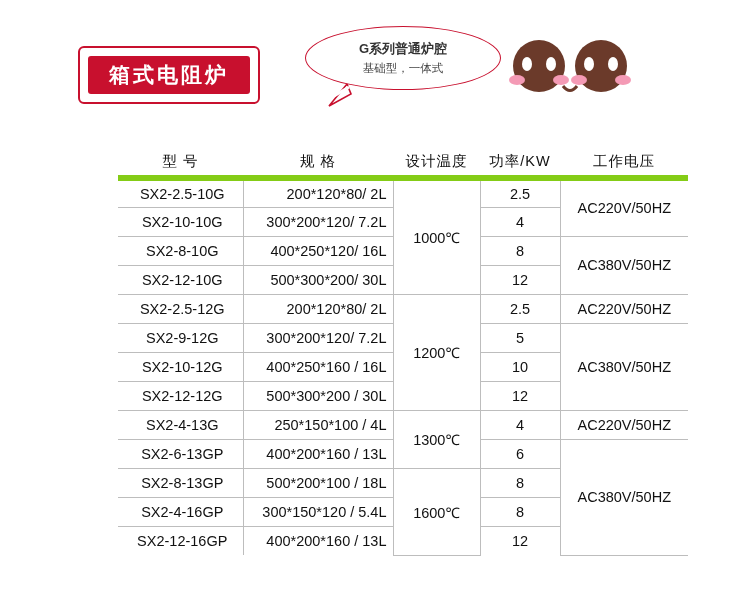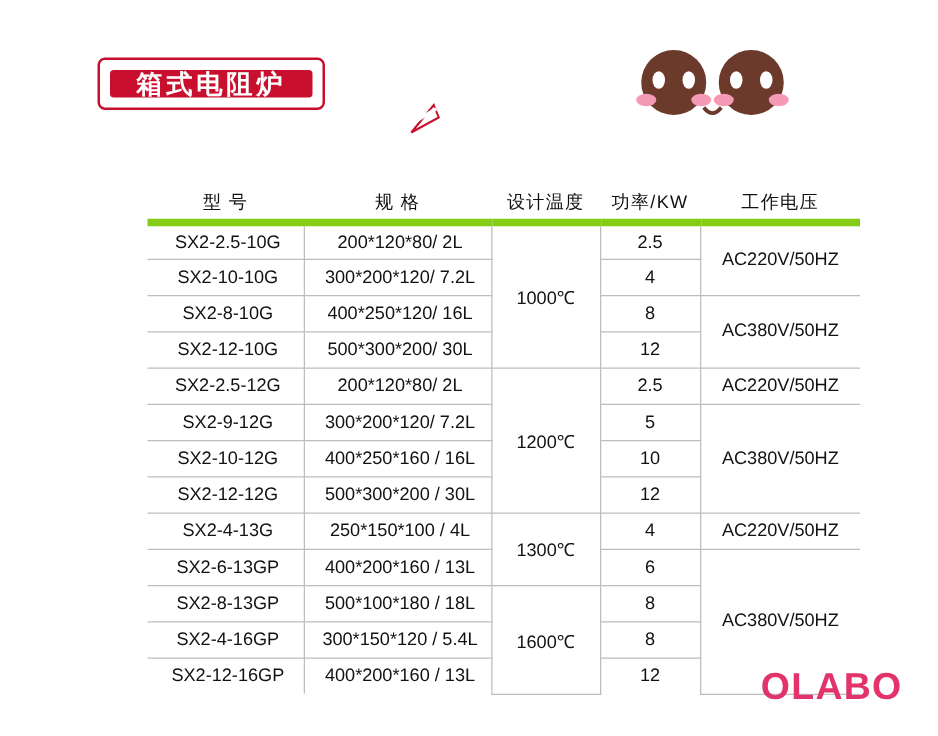--- a/index.html
+++ b/index.html
@@ -19,21 +19,21 @@
     width: 750px;
     height: 589px;
   }
 
   
   .title-badge {
     position: absolute;
     left: 78px;
     top: 46px;
     width: 182px;
-    height: 42px;
+    height: 58px;
     border: 2px solid #c8102e;
     border-radius: 6px;
     background: #ffffff;
     box-sizing: border-box;
     padding: 8px;
   }
   .title-badge-inner {
     width: 100%;
     height: 100%;
     background: #c8102e;
@@ -125,21 +125,21 @@
     height: 30px;
     background: #ffffff;
   }
   .col-model   { width: 125px; }
   .col-spec    { width: 150px; }
   .col-temp    { width: 87px;  }
   .col-power   { width: 80px;  }
   .col-voltage { width: 128px; }
 
   .spec-table td.model { text-align: center;   padding-left: 10px; }
-  .spec-table td.spec  { text-align: center;   padding-left: 10px; }
+  .spec-table td.spec  { text-align: right;   padding-left: 10px; }
   .spec-table td.temp,
   .spec-table td.power,
   .spec-table td.voltage { text-align: center; }
 
   
   .spec-table tbody tr td:first-child { border-left: none; }
   .spec-table tbody tr td:last-child  { border-right: none; }
   .spec-table tbody tr:last-child td  { border-bottom: none; }
 
   
@@ -163,20 +163,24 @@
     <div class="title-badge-inner">箱式电阻炉</div>
   </div>
 
   <div class="bubble-tail">
     <svg width="30" height="30" viewBox="0 0 30 30">
       <path d="M2,28 L20,6 L24,16 Z" fill="#ffffff" stroke="#c8102e" stroke-width="1.6"></path>
       <path d="M7,18 L22,9" stroke="#ffffff" stroke-width="3"></path>
     </svg>
   </div>
 
+  <div class="bubble">
+    <div class="bubble-line1">G系列普通炉腔</div>
+    <div class="bubble-line2">基础型，一体式</div>
+  </div>
 
   <div class="faces">
     <svg width="130" height="62" viewBox="0 0 130 62">
 
       <circle cx="34" cy="26" r="26" fill="#6b3a2a"></circle>
       <ellipse cx="22" cy="24" rx="5" ry="7" fill="#ffffff"></ellipse>
       <ellipse cx="46" cy="24" rx="5" ry="7" fill="#ffffff"></ellipse>
       <ellipse cx="12" cy="40" rx="8" ry="5" fill="#f49ab5"></ellipse>
       <ellipse cx="56" cy="40" rx="8" ry="5" fill="#f49ab5"></ellipse>
 
@@ -262,32 +266,31 @@
           <td class="voltage" rowspan="1">AC220V/50HZ</td>
         </tr>
         <tr>
           <td class="model">SX2-6-13GP</td>
           <td class="spec">400*200*160 / 13L</td>
           <td class="power">6</td>
           <td class="voltage" rowspan="4">AC380V/50HZ</td>
         </tr>
         <tr>
           <td class="model">SX2-8-13GP</td>
-          <td class="spec">500*100*180 / 18L</td>
+          <td class="spec">500*200*100 / 18L</td>
           <td class="temp" rowspan="3">1600℃</td>
           <td class="power">8</td>
         </tr>
         <tr>
           <td class="model">SX2-4-16GP</td>
           <td class="spec">300*150*120 / 5.4L</td>
           <td class="power">8</td>
         </tr>
         <tr>
           <td class="model">SX2-12-16GP</td>
           <td class="spec">400*200*160 / 13L</td>
           <td class="power">12</td>
         </tr>
       </tbody>
   </table>
 
-  <div class="logo">OLABO</div>
 
 </div>
 
 </body></html>

